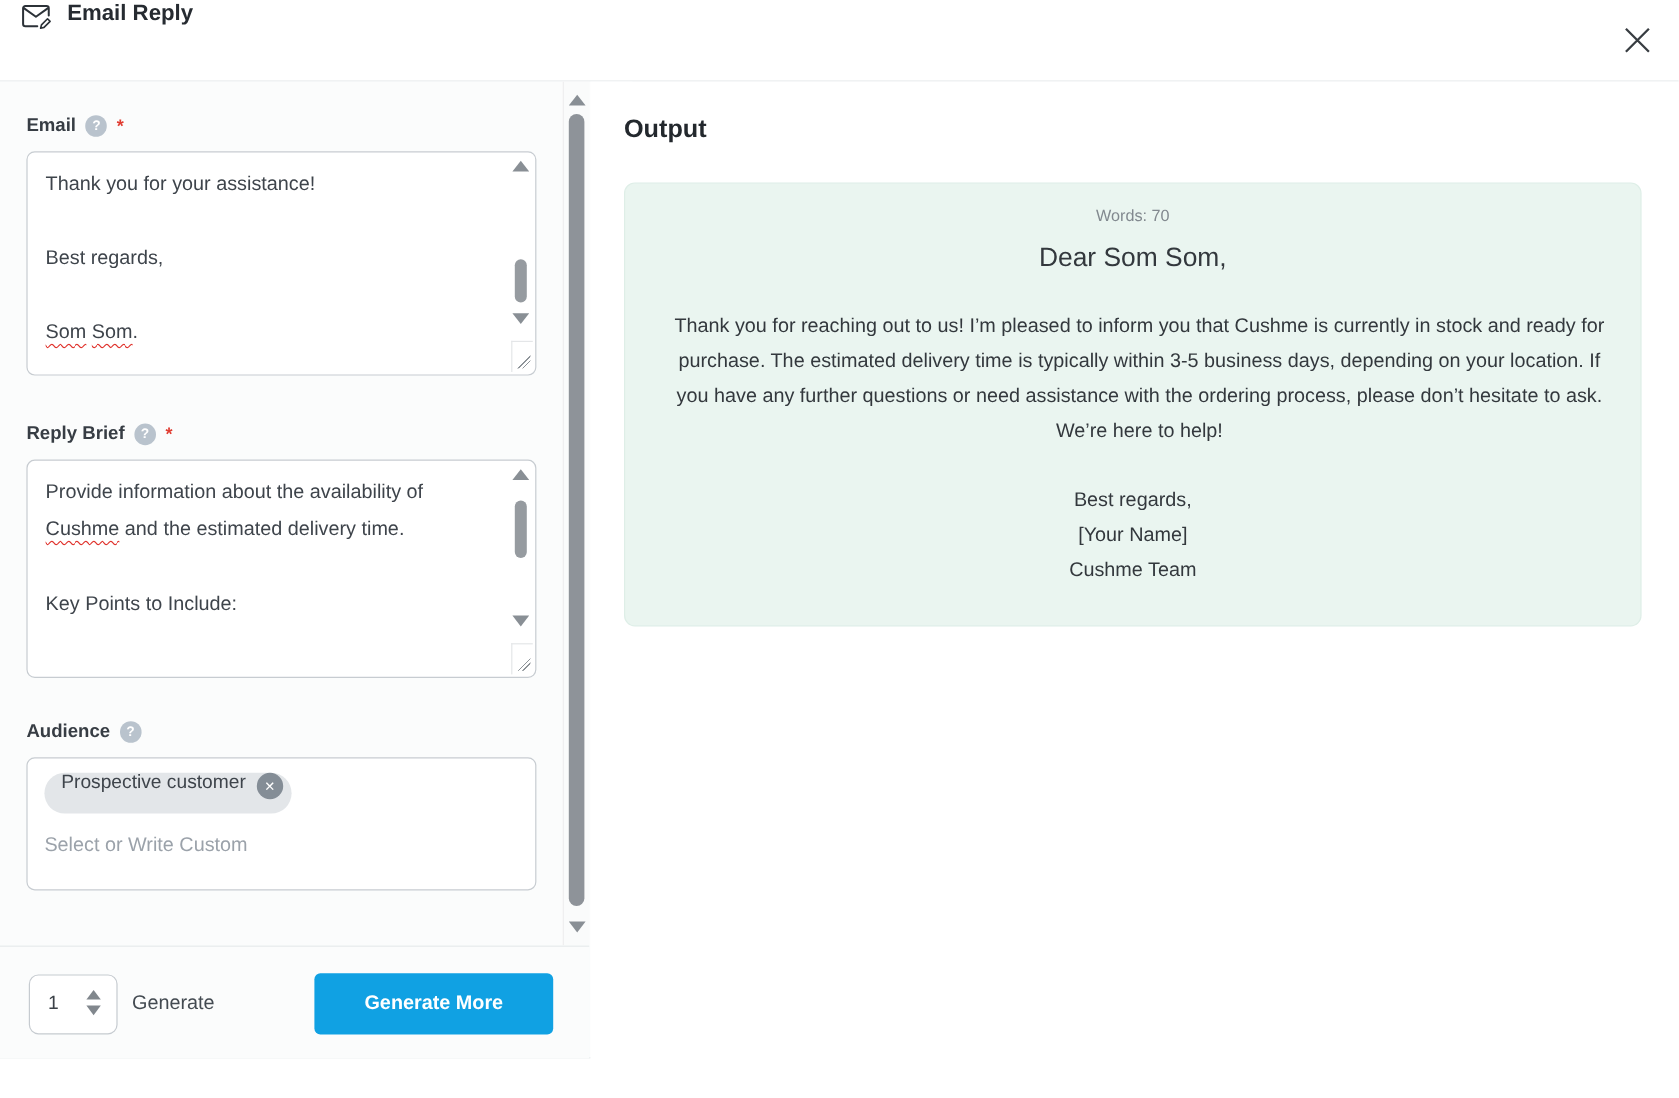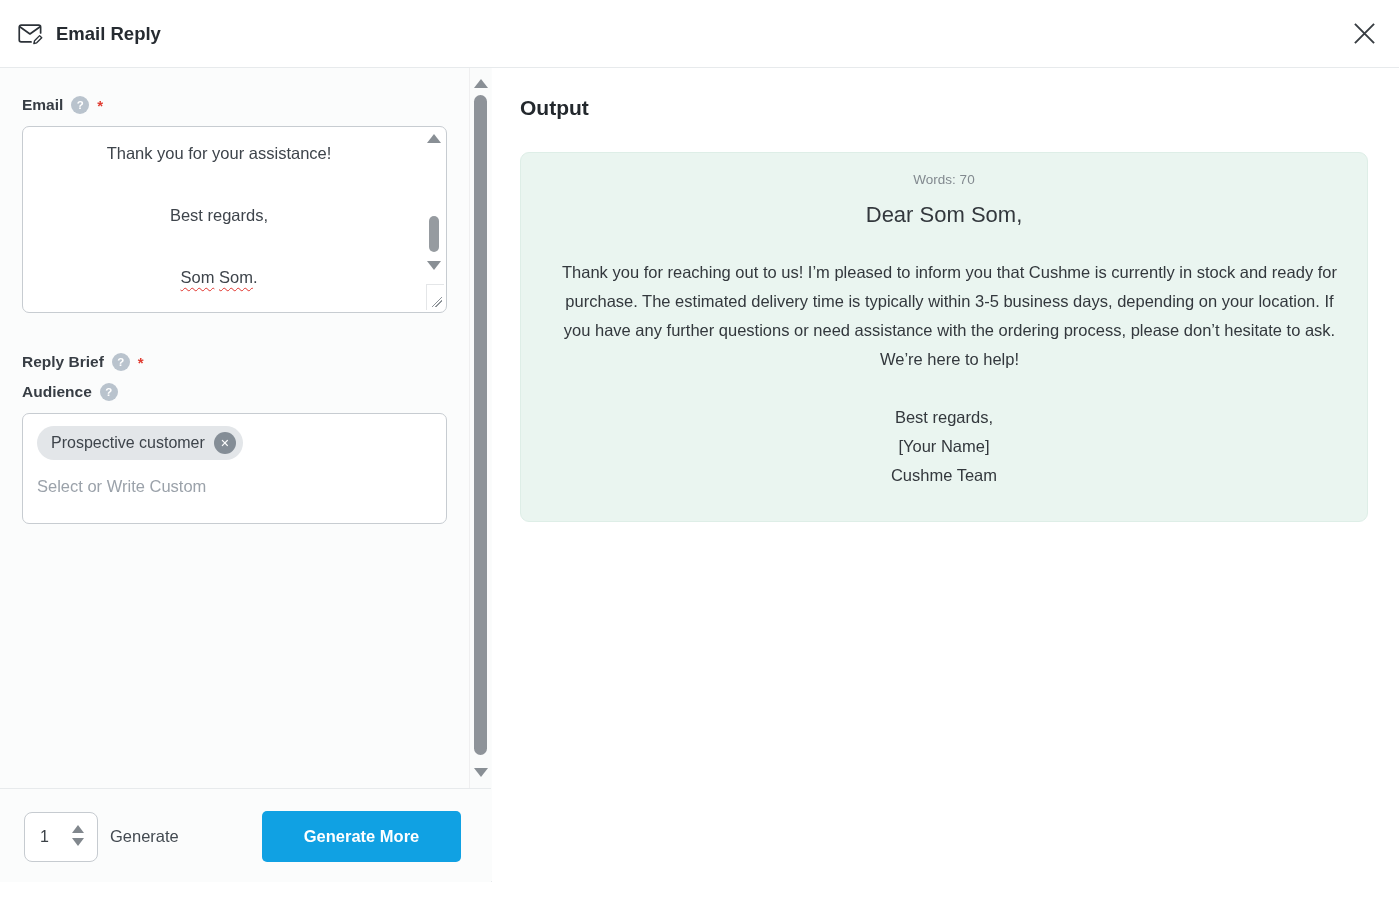--- a/index.html
+++ b/index.html
@@ -2,21 +2,21 @@
 <html><head>
 <meta charset="utf-8">
 <style>
   * { margin:0; padding:0; box-sizing:border-box; }
   html,body { width:1399px; height:915px; background:#fff; overflow:hidden;
               font-family:"Liberation Sans","DejaVu Sans",sans-serif; }
   .app { position:relative; width:1399px; height:915px; background:#fff; }
 
   
   .header { position:absolute; left:0; top:0; width:1399px; height:68px;
-            display:flex; align-items:center; padding-left:17px;
+            display:flex; padding-left:17px;
             border-bottom:1px solid #e7eaec; background:#fff; }
   .hicon { display:inline-flex; margin-right:12px; }
   .htitle { font-size:18.5px; font-weight:700; color:#262b31; }
   .close-btn { position:absolute; right:22px; top:20px; width:26px; height:26px;
                background:none; border:none; cursor:pointer; display:flex;
                align-items:center; justify-content:center; }
 
   
   .left { position:absolute; left:0; top:68px; width:528px; height:814px;
           background:#fbfcfc; border-right:1px solid #e7eaec;
@@ -31,21 +31,21 @@
           align-items:center; justify-content:center; cursor:pointer; }
   .req { color:#e03c31; font-weight:700; font-size:15px; }
 
   .fieldbox { position:relative; width:425px; background:#fff;
               border:1px solid #c7ccd1; border-radius:7px; }
   .fieldtext { padding:11px 46px 10px 15px; font-size:16.5px; line-height:31px;
                color:#3e444b; white-space:pre-wrap; }
   .squiggle { text-decoration:underline; text-decoration-style:wavy;
               text-decoration-color:#e0342e; text-decoration-thickness:1px;
               text-underline-offset:4px; text-decoration-skip-ink:none; }
-  .box-email { height:187px; margin-bottom:40px;text-align:center; }
+  .box-email { height:187px; margin-bottom:40px; }
   .box-brief { height:182px; margin-bottom:36px; }
 
   
   .fscroll { position:absolute; top:7px; right:5px; bottom:42px; width:14px; }
   .tri { width:0; height:0; display:block; }
   .tri-up   { border-left:7px solid transparent; border-right:7px solid transparent;
               border-bottom:9px solid #898f95; }
   .tri-down { border-left:7px solid transparent; border-right:7px solid transparent;
               border-top:9px solid #898f95; }
   .fscroll .tri-up { position:absolute; top:0; left:0; }
@@ -56,21 +56,21 @@
   .grip { position:absolute; right:2px; bottom:2px; width:18px; height:26px;
           border-left:1px solid #e4e6e8; border-top:1px solid #e4e6e8;
           background:
             linear-gradient(135deg, transparent 0 58%, #8e9499 58% 63%, transparent 63% 72%, #8e9499 72% 77%, transparent 77%);
           background-size:13px 13px; background-repeat:no-repeat;
           background-position:bottom 3px right 2px; }
 
   
   .audbox { position:relative; width:425px; height:111px; background:#fff;
             border:1px solid #c7ccd1; border-radius:7px; padding:12px 14px; }
-  .tag { display:inline-flex; align-items:center; gap:9px; height:34px;
+  .tag { display:inline-flex; gap:9px; height:34px;
          background:#e3e6e9; border-radius:17px; padding:0 7px 0 14px;
          font-size:16px; color:#3e444b; }
   .tag-x { width:22px; height:22px; border-radius:50%; background:#848d96;
            color:#fff; font-size:11px; font-weight:700; display:inline-flex;
            align-items:center; justify-content:center; cursor:pointer; }
   .aud-ph { margin-top:17px; font-size:16.5px; color:#9ba2aa; }
 
   
   .panelbar { position:absolute; right:0; top:0; bottom:0; width:22px;
               background:#fafbfb; border-left:1px solid #efeff0; }
@@ -150,20 +150,31 @@
           <span class="tri tri-down"></span>
         </div>
         <span class="grip"></span>
       </div>
 
       <div class="labelrow">
         <span class="flabel">Reply Brief</span>
         <span class="help">?</span>
         <span class="req">*</span>
       </div>
+      <div class="fieldbox box-brief">
+        <div class="fieldtext">Provide information about the availability of <span class="squiggle">Cushme</span> and the estimated delivery time.
+
+Key Points to Include:</div>
+        <div class="fscroll">
+          <span class="tri tri-up"></span>
+          <span class="fthumb thumb-brief"></span>
+          <span class="tri tri-down"></span>
+        </div>
+        <span class="grip"></span>
+      </div>
 
       <div class="labelrow">
         <span class="flabel">Audience</span>
         <span class="help">?</span>
       </div>
       <div class="audbox">
         <span class="tag">
           <span>Prospective customer</span>
           <span class="tag-x">✕</span>
         </span>

